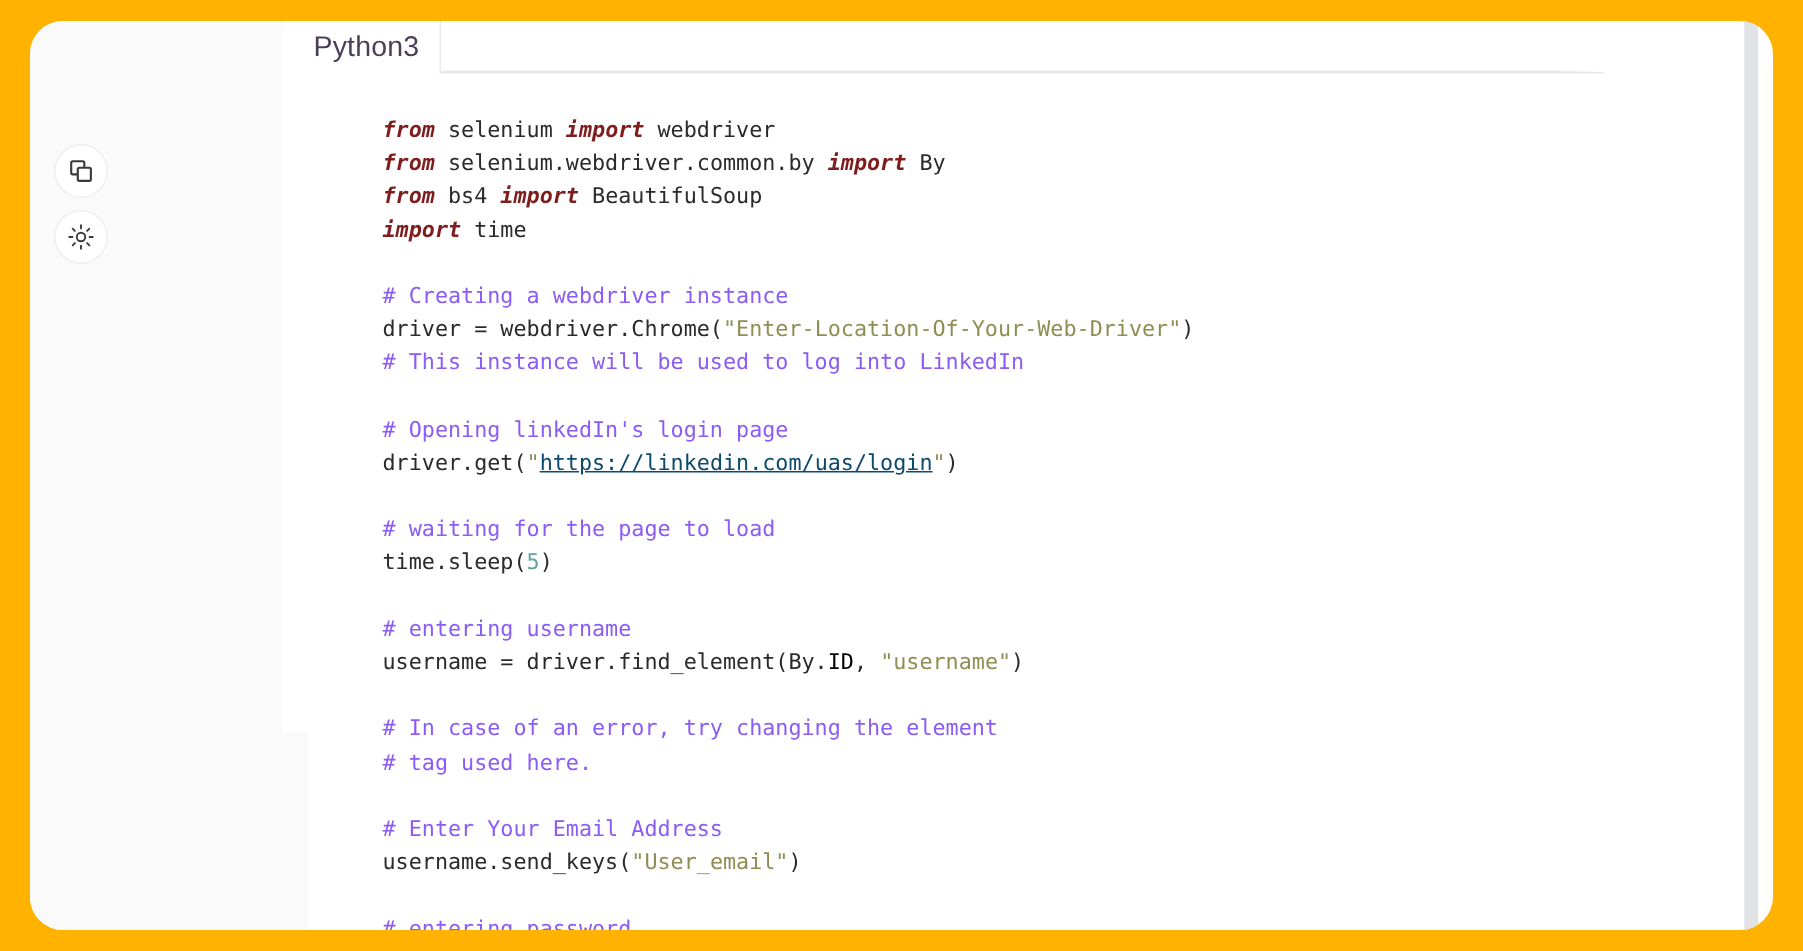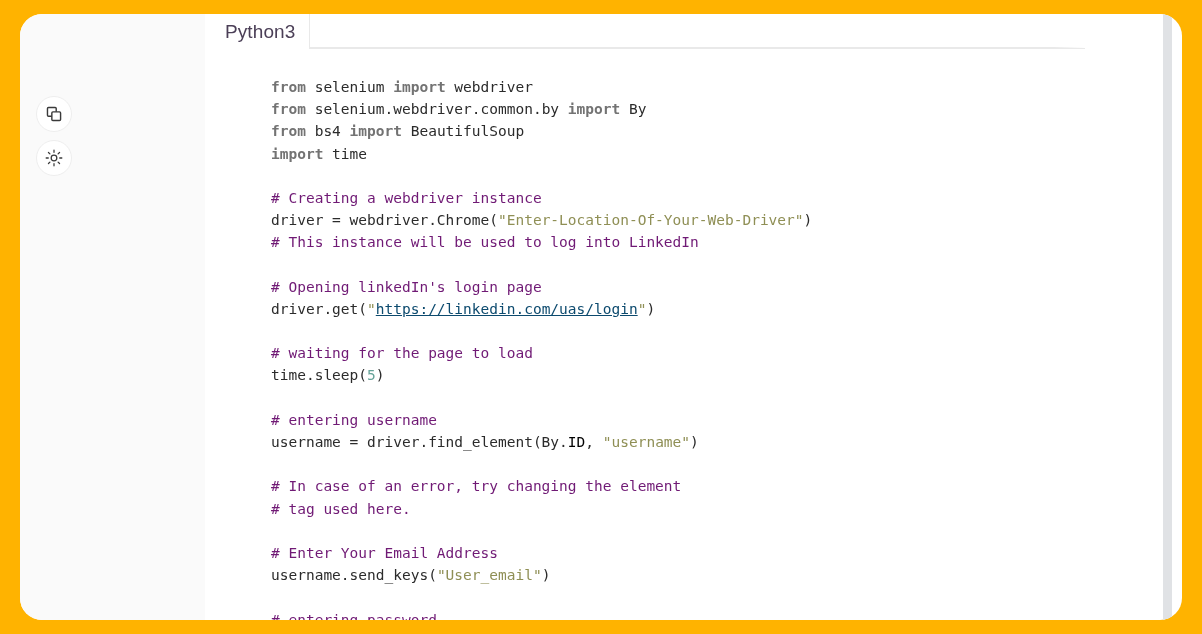--- a/index.html
+++ b/index.html
@@ -40,21 +40,21 @@
     position: absolute;
     left: 0; top: 0;
     width: 185px;
     height: 606px;
     background: #fafafa;
   }
 
   
   #notebook {
     position: absolute;
-    left: 185px;
+    left: 169px;
     top: 0;
     width: 958px;
     height: 474px;
     background: #ffffff;
   }
 
   
   #tabbar {
     position: absolute;
     left: 0;
@@ -103,22 +103,22 @@
     position: absolute;
     left: 66px;
     top: 62px;
     font-family: "DejaVu Sans Mono", "Liberation Mono", monospace;
     font-size: 14.5px;
     line-height: 22.2px;
     white-space: pre;
     color: #2b2b2b;
   }
   .ln { height: 22.2px; }
-  .kw   { color: #737373; font-weight: bold; }
-  .cmt  { color: #701a75; }
+  .kw   { color: #7f1d1d; font-weight: bold; font-style: italic; }
+  .cmt  { color: #8b5cf6; }
   .str  { color: #8f8f55; }
   .num  { color: #66a399; }
   .cls  { color: #000000; }
   .plain{ color: #2b2b2b; }
   .url  { color: #0c4a6e; text-decoration: underline; }
 
   
   #scrollbar-track {
     position: absolute;
     right: 10px;

